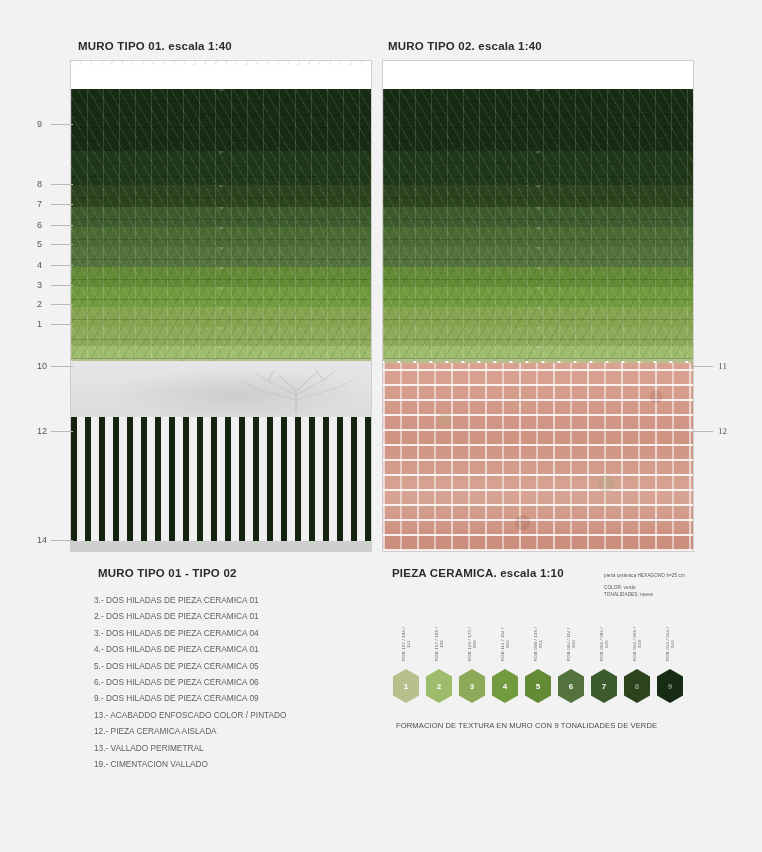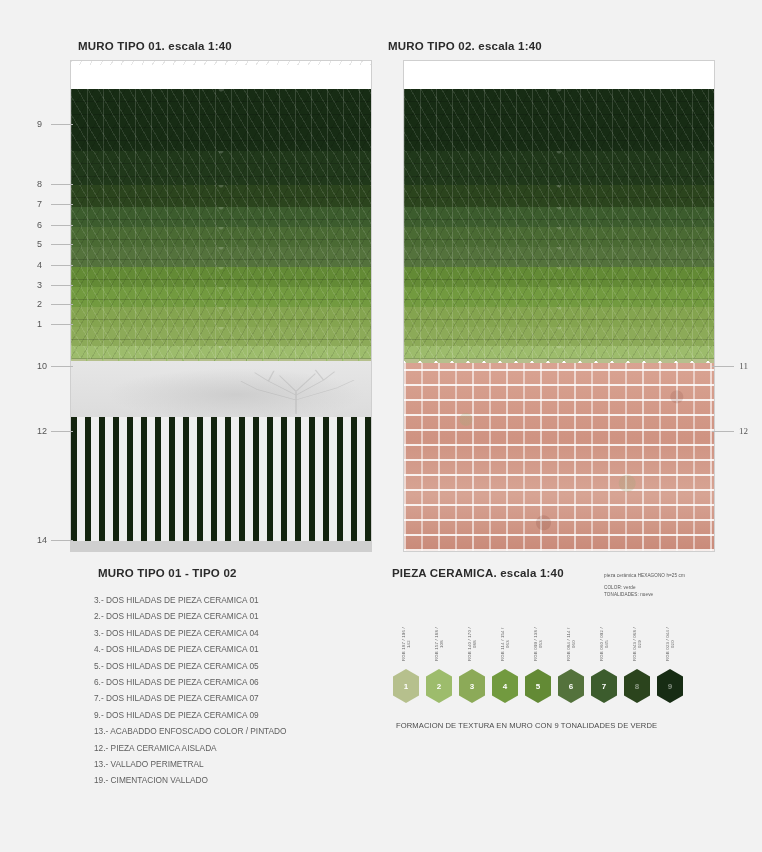--- a/index.html
+++ b/index.html
@@ -26,21 +26,21 @@
   #title-legend{left:78px;top:567px;margin-left:20px;}
   #title-piece{left:392px;top:567px;}
 
   
   .wall{
     position:absolute;
     background:#ffffff;
     border:1px solid #cfcfcf;
   }
   #wall-01{left:70px;top:60px;width:300px;height:490px;}
-  #wall-02{left:403px;top:60px;width:310px;height:490px;font-family:Liberation Serif, serif;}
+  #wall-02{left:382px;top:60px;width:310px;height:490px;font-family:Liberation Serif, serif;}
 
   .layer{position:absolute;left:0;width:100%;}
 
   
   .hexband{
     position:absolute;left:0;width:100%;
     background-image:
       radial-gradient(circle at 50% 0%, rgba(255,255,255,.18) 0 2px, rgba(0,0,0,0) 3px),
       repeating-linear-gradient(90deg, rgba(255,255,255,.14) 0 1px, rgba(0,0,0,0) 1px 16px),
       repeating-linear-gradient(0deg, rgba(0,0,0,.16) 0 1px, rgba(0,0,0,0) 1px 13px);
@@ -163,21 +163,21 @@
   }
 </style>
 </head>
 <body>
 
 <div class="sheet">
 
   <div class="panel-title" id="title-wall-01">MURO TIPO 01. escala 1:40</div>
   <div class="panel-title" id="title-wall-02">MURO TIPO 02. escala 1:40</div>
   <div class="panel-title" id="title-legend">MURO TIPO 01 - TIPO 02</div>
-  <div class="panel-title" id="title-piece">PIEZA CERAMICA. escala 1:40</div>
+  <div class="panel-title" id="title-piece">PIEZA CERAMICA. escala 1:10</div>
 
   <div class="wall" id="wall-01">
 
     <div class="layer hexband" style="top:0;height:4px;background-color:#ffffff;"></div>
 
     <div class="layer hexband" style="top:28px;height:62px;background-color:#172c14;color:#172c14;"></div>
     <div class="layer hexband" style="top:90px;height:34px;background-color:#20381a;color:#20381a;"></div>
     <div class="layer hexband" style="top:124px;height:22px;background-color:#2b441d;color:#2b441d;"></div>
     <div class="layer hexband" style="top:146px;height:20px;background-color:#3c5c2d;color:#3c5c2d;"></div>
     <div class="layer hexband" style="top:166px;height:20px;background-color:#4a6a33;color:#4a6a33;"></div>
@@ -242,21 +242,20 @@
       </div>
   </div>
 
   <div id="legend-list">
       <div class="item">3.- DOS HILADAS DE PIEZA CERAMICA 01</div>
       <div class="item">2.- DOS HILADAS DE PIEZA CERAMICA 01</div>
       <div class="item">3.- DOS HILADAS DE PIEZA CERAMICA 04</div>
       <div class="item">4.- DOS HILADAS DE PIEZA CERAMICA 01</div>
       <div class="item">5.- DOS HILADAS DE PIEZA CERAMICA 05</div>
       <div class="item">6.- DOS HILADAS DE PIEZA CERAMICA 06</div>
-      <div class="item">7.- DOS HILADAS DE PIEZA CERAMICA 07</div>
       <div class="item">9.- DOS HILADAS DE PIEZA CERAMICA 09</div>
       <div class="item">13.- ACABADDO ENFOSCADO COLOR / PINTADO</div>
       <div class="item">12.- PIEZA CERAMICA  AISLADA</div>
       <div class="item">13.- VALLADO PERIMETRAL</div>
       <div class="item">19.- CIMENTACION VALLADO</div>
     </div>
 
   <div id="piece-note">
     <div class="n">pieza cerámica  HEXAGONO h=25 cm</div>
     <div class="n b">COLOR: verde</div>

